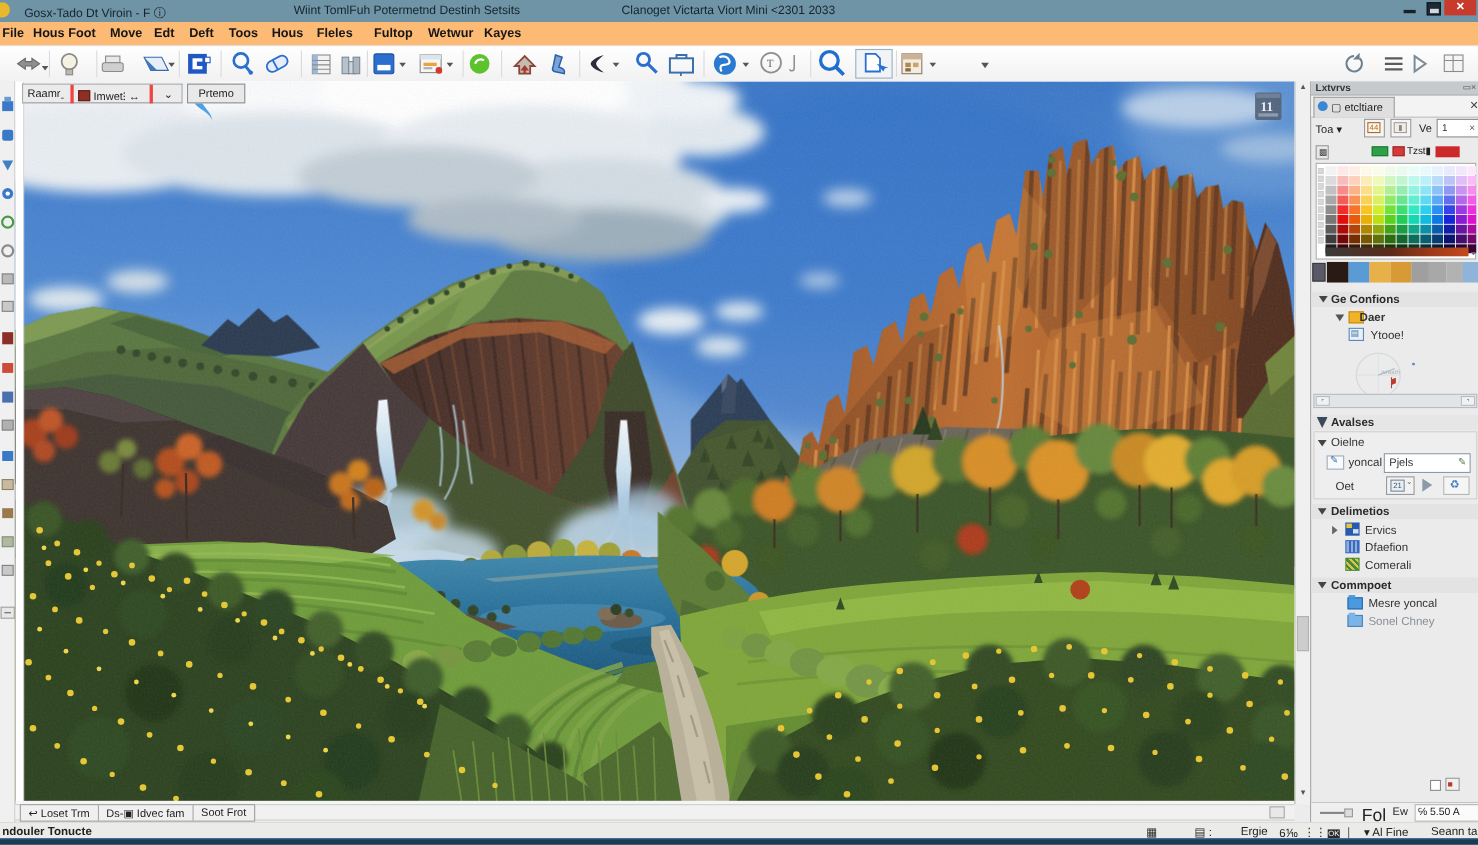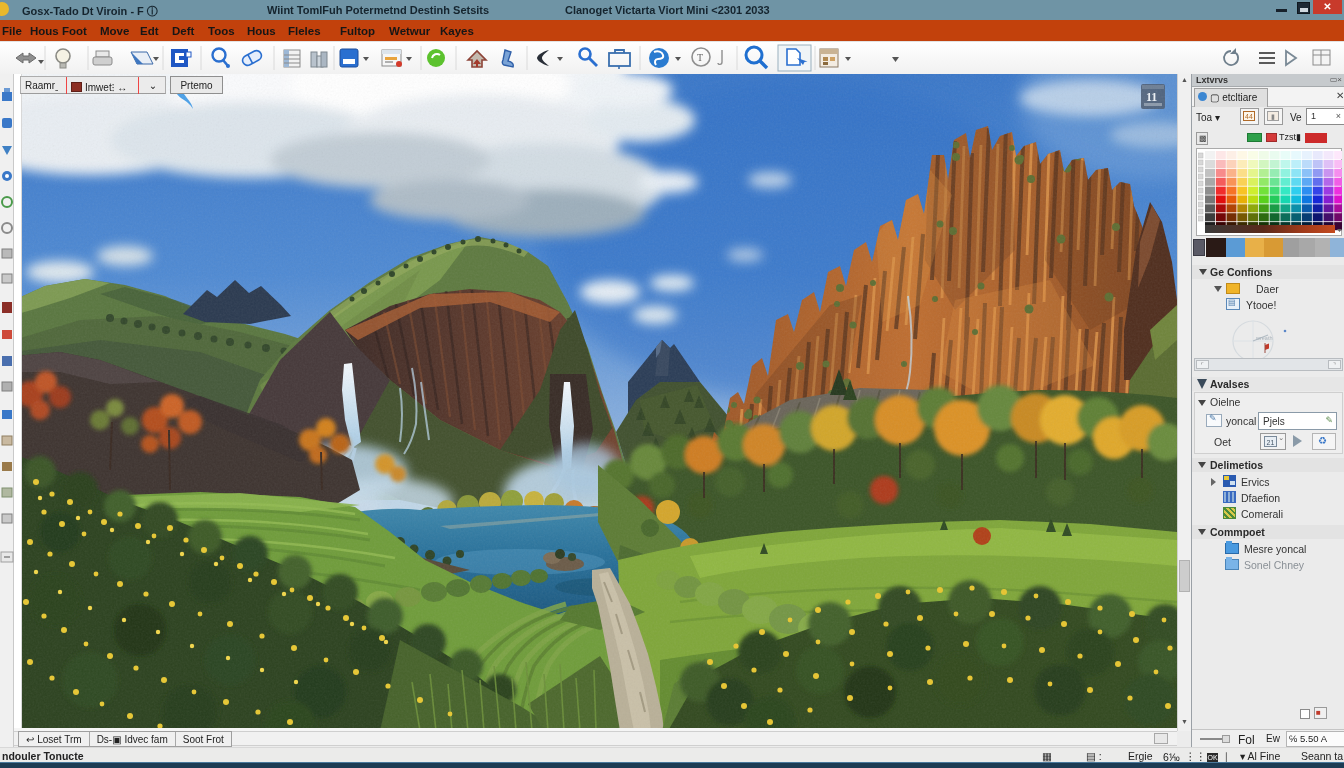--- a/index.html
+++ b/index.html
@@ -1,25 +1,25 @@
 <!DOCTYPE html>
 <html><head><meta charset="utf-8">
 <style>
 *{margin:0;padding:0;box-sizing:border-box}
 html,body{width:1344px;height:768px;overflow:hidden}
 body{font-family:"Liberation Sans",sans-serif;position:relative;background:#ececec}
 .abs{position:absolute}
 .titlebar{left:0;top:0;width:1344px;height:20px;background:#6f94a5}
-.tb-txt{font-size:11px;font-weight:bold;color:#15242e;top:4px;white-space:nowrap}
-.menubar{left:0;top:20px;width:1344px;height:22px;background:#c2410c;border-bottom:1px solid #e3e3e3}
+.tb-txt{font-size:11px;font-weight:normal;color:#15242e;top:4px;white-space:nowrap}
+.menubar{left:0;top:20px;width:1344px;height:22px;background:#fdba74;border-bottom:1px solid #e3e3e3}
 .mi{position:absolute;top:5px;font-size:11.5px;font-weight:bold;color:#161616}
 .toolbar{left:0;top:42px;width:1344px;height:32px;background:linear-gradient(#ffffff,#f1f1f1)}
 .leftbar{left:0;top:74px;width:14px;height:694px;background:#f0f0f0;border-right:1px solid #c9c9c9}
 .topstrip{left:20px;top:76px;width:146px;height:18px;background:#ebebeb;border:1px solid #adadad;border-bottom:1px solid #9c9c9c}
-.ttab{position:absolute;top:0;height:17px;font-size:10px;color:#222;padding:3px 4px 0 4px;border-right:1px solid #ef4444;white-space:nowrap}
+.ttab{position:absolute;top:0;height:17px;font-size:10px;color:#222;padding:3px 4px 0 4px;border-right:3px solid #ef4444;white-space:nowrap}
 .ftab{left:170px;top:76px;width:53px;height:18px;background:#e9e9e9;border:1px solid #8f8f8f;font-size:10px;color:#222;text-align:center;padding-top:3px}
 .vscroll{left:1177px;top:74px;width:14px;height:657px;background:#f0f0f0;border-left:1px solid #d0d0d0}
 .hscroll{left:14px;top:731px;width:1163px;height:15px;background:#f1f1f1;border-top:1px solid #cfcfcf;border-bottom:1px solid #cfcfcf}
 .btabs{left:18px;top:731px;height:16px;background:#f0f0f0;border:1px solid #9f9f9f;display:flex}
 .btab{height:14px;font-size:10px;color:#222;padding:2px 7px 0 7px;border-right:1px solid #a8a8a8;white-space:nowrap}
 .statusbar{left:0;top:747px;width:1344px;height:15px;background:#ebebea;border-top:1px solid #d8d8d8}
 .st{position:absolute;font-size:10.5px;color:#222;top:2px;white-space:nowrap}
 .bottombar{left:0;top:762px;width:1344px;height:6px;background:#1c3b53;border-top:1px solid #48789c}
 .panel{left:1191px;top:74px;width:153px;height:688px;background:#ebebeb;border-left:1px solid #9aa0a6}
 .sechead{position:absolute;left:0;width:153px;height:14px;background:#e3e3e3;font-size:10.5px;font-weight:bold;color:#2a2a2a;padding:1px 0 0 18px}
@@ -1209,21 +1209,21 @@
     <rect x="77" y="0" width="16" height="19" fill="#9f9f9f"></rect>
     <rect x="93" y="0" width="16" height="19" fill="#a8a8a8"></rect>
     <rect x="109" y="0" width="15" height="19" fill="#b2b2b2"></rect>
     <rect x="124" y="0" width="15" height="19" fill="#8fb4d9"></rect>
   </svg>
 
   <div class="sechead" style="top:191px">Ge Confions</div>
   <div class="tri" style="left:7px;top:195px;border-left:4px solid transparent;border-right:4px solid transparent;border-top:6px solid #444"></div>
   <div class="tri" style="left:22px;top:212px;border-left:4px solid transparent;border-right:4px solid transparent;border-top:6px solid #555"></div>
   <div class="abs" style="left:34px;top:209px;width:14px;height:11px;background:#f0b429;border:1px solid #c08a1a"></div>
-  <div class="item" style="left:64px;top:209px;font-weight:normal">Daer</div>
+  <div class="item" style="left:44px;top:209px;font-weight:bold">Daer</div>
   <div class="abs" style="left:34px;top:224px;width:14px;height:12px;background:#e8f0f8;border:1px solid #5a88b8">
     <span style="position:absolute;left:1px;top:-1px;font-size:8px;color:#4a78a8">▤</span>
   </div>
   <div class="item" style="left:54px;top:225px">Ytooe!</div>
 
   <svg class="abs" style="left:30px;top:240px" width="70" height="55" viewBox="0 0 70 55">
     <circle cx="31" cy="27" r="20" fill="none" stroke="#d5dade" stroke-width="1.2"></circle>
     <line x1="31" y1="6" x2="31" y2="48" stroke="#dde2e6" stroke-width="1"></line>
     <line x1="10" y1="27" x2="52" y2="27" stroke="#dde2e6" stroke-width="1"></line>
     <line x1="31" y1="27" x2="46" y2="21" stroke="#b2bcc4" stroke-width="1.2"></line>
@@ -1291,21 +1291,21 @@
   <div class="item" style="left:52px;top:485px;color:#8a9096">Sonel Chney</div>
 
   <div class="abs" style="left:108px;top:635px;width:10px;height:10px;border:1px solid #8a8a8a;background:#fff"></div>
   <div class="abs" style="left:122px;top:633px;width:13px;height:12px;border:1px solid #9a9a9a;background:#f0f0f0">
     <span style="position:absolute;left:1px;top:0;font-size:8px;color:#c03a2a">■</span>
   </div>
 
   <div class="abs" style="left:0;top:655px;width:153px;height:18px;border-top:1px solid #c5c5c5;background:#efefef">
     <span style="position:absolute;left:8px;top:8px;width:26px;height:2px;background:#888"></span>
     <span style="position:absolute;left:30px;top:5px;width:8px;height:8px;background:#dcdcdc;border:1px solid #9a9a9a"></span>
-    <span style="position:absolute;left:46px;top:3px;font-size:12px;color:#222">Fol</span>
+    <span style="position:absolute;left:46px;top:3px;font-size:16px;color:#222">Fol</span>
     <span style="position:absolute;left:74px;top:3px;font-size:10px;color:#222">Ew</span>
     <span style="position:absolute;left:94px;top:1px;width:59px;height:16px;background:#fbfbfb;border:1px solid #b5b5b5"></span>
     <span style="position:absolute;left:97px;top:3px;font-size:9.5px;color:#222">℅ 5.50 A</span>
   </div>
 </div>
 
 <div class="abs statusbar">
   <span class="st" style="left:2px;font-weight:bold">ndouler Tonucte</span>
   <span class="st" style="left:1042px">▦</span>
   <span class="st" style="left:1086px">▤ :</span>

